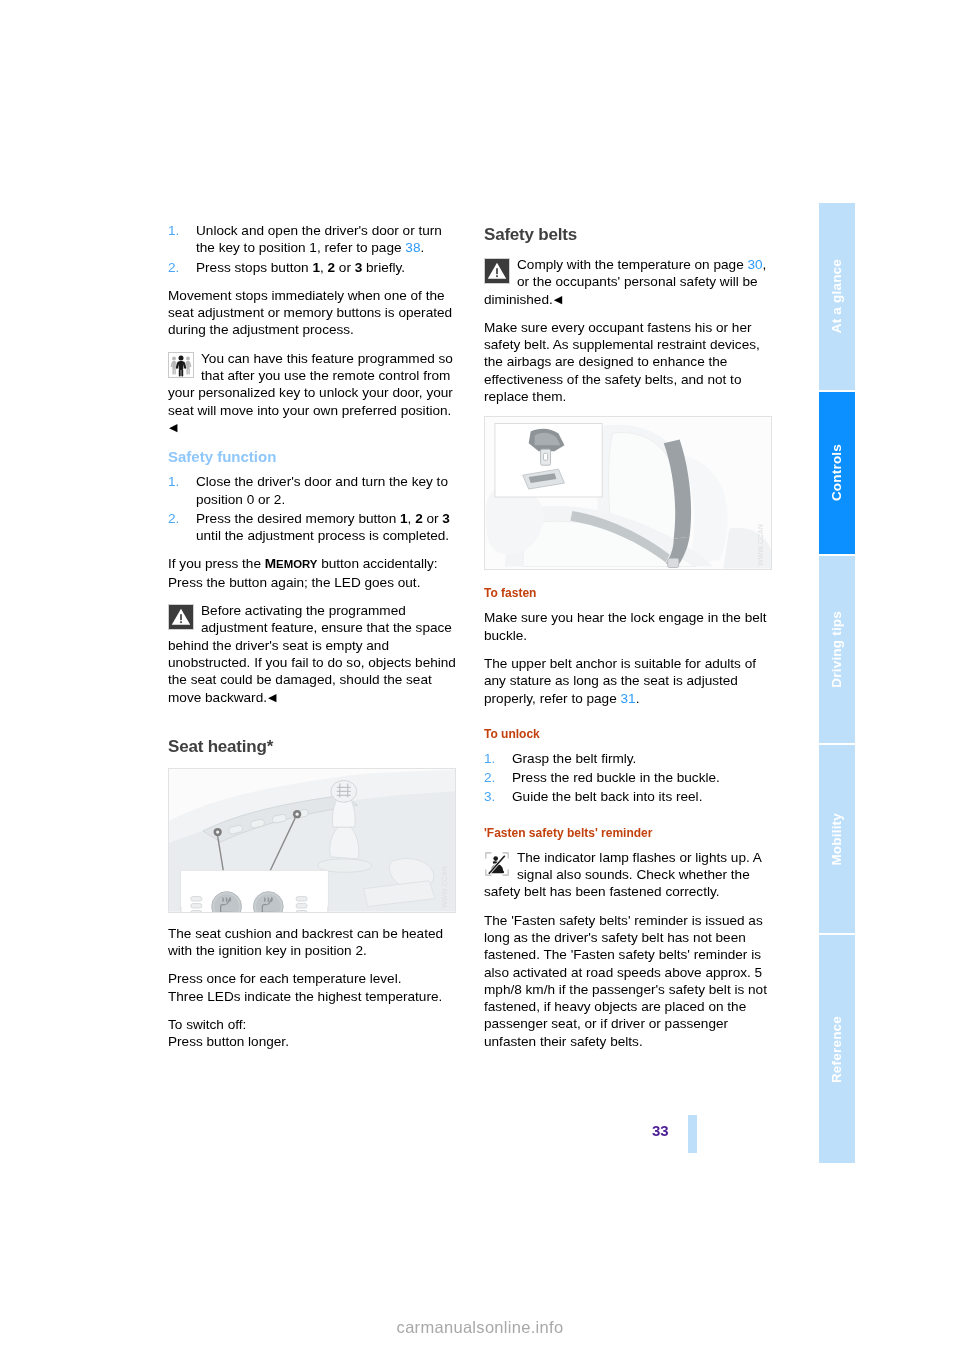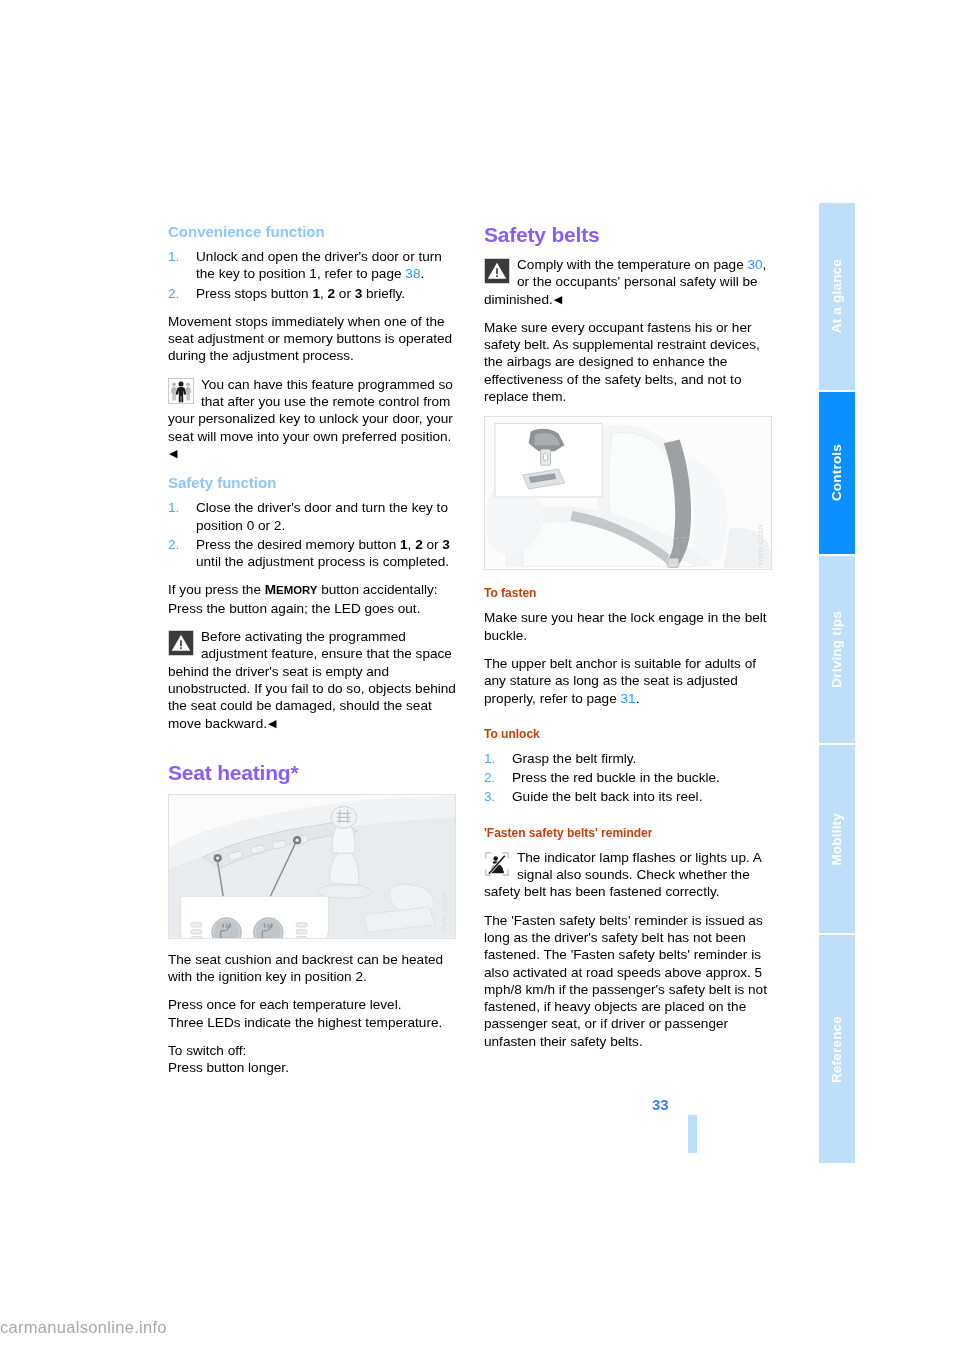--- a/index.html
+++ b/index.html
@@ -69,23 +69,23 @@
   #col-right { left: 484px; }
 
   h2.sec-head {
     font-size: 15px;
     font-weight: bold;
     color: #8fc7fb;
     margin: 0 0 7px 0;
     line-height: 19px;
   }
   h1.big-head {
-    font-size: 21px;
+    font-size: 17px;
     font-weight: bold;
-    color: #8b5cf6;
+    color: #404040;
     margin: 0 0 9px 0;
     line-height: 25px;
     letter-spacing: -0.2px;
   }
   h2.blue-head {
     font-size: 12px;
     font-weight: bold;
     color: #c2410c;
     margin: 0 0 6px 0;
     line-height: 19px;
@@ -164,37 +164,38 @@
     transform: rotate(180deg);
     font-size: 6.5px;
     color: #dedede;
     letter-spacing: 0.4px;
   }
 
   
   #page-num {
     position: absolute;
     left: 652px;
-    top: 1096px;
+    top: 1122px;
     font-size: 15px;
     font-weight: bold;
-    color: #3b82f6;
+    color: #4c1d95;
   }
   #page-num-bar {
     position: absolute;
     left: 688px;
     top: 1115px;
     width: 9px;
     height: 38px;
     background: #bedffa;
   }
   #watermark {
     position: absolute;
     left: 0; right: 0;
     top: 1318px;
+    text-align: center;
     font-size: 16.5px;
     color: #a8a8a8;
     letter-spacing: 0.3px;
   }
 </style>
 </head>
 <body>
 
 <div id="page">
 
@@ -211,21 +212,20 @@
     <div class="rail-tab" style="height:190px">
       <span class="rail-label">Mobility</span>
     </div>
     <div class="rail-tab" style="height:229px">
       <span class="rail-label">Reference</span>
     </div>
   </nav>
 
   <div class="col" id="col-left">
 
-    <h2 class="sec-head">Convenience function</h2>
 
     <ol class="steps">
       <li>
         <span class="num">1.</span><span>Unlock and open the driver's door or turn the key to position 1, refer to page </span><span class="pgref">38</span><span>.</span>
       </li>
       <li>
         <span class="num">2.</span><span>Press stops button </span><b>1</b><span>, </span><b>2</b><span> or </span><b>3</b><span> briefly.</span>
       </li>
     </ol>
 

